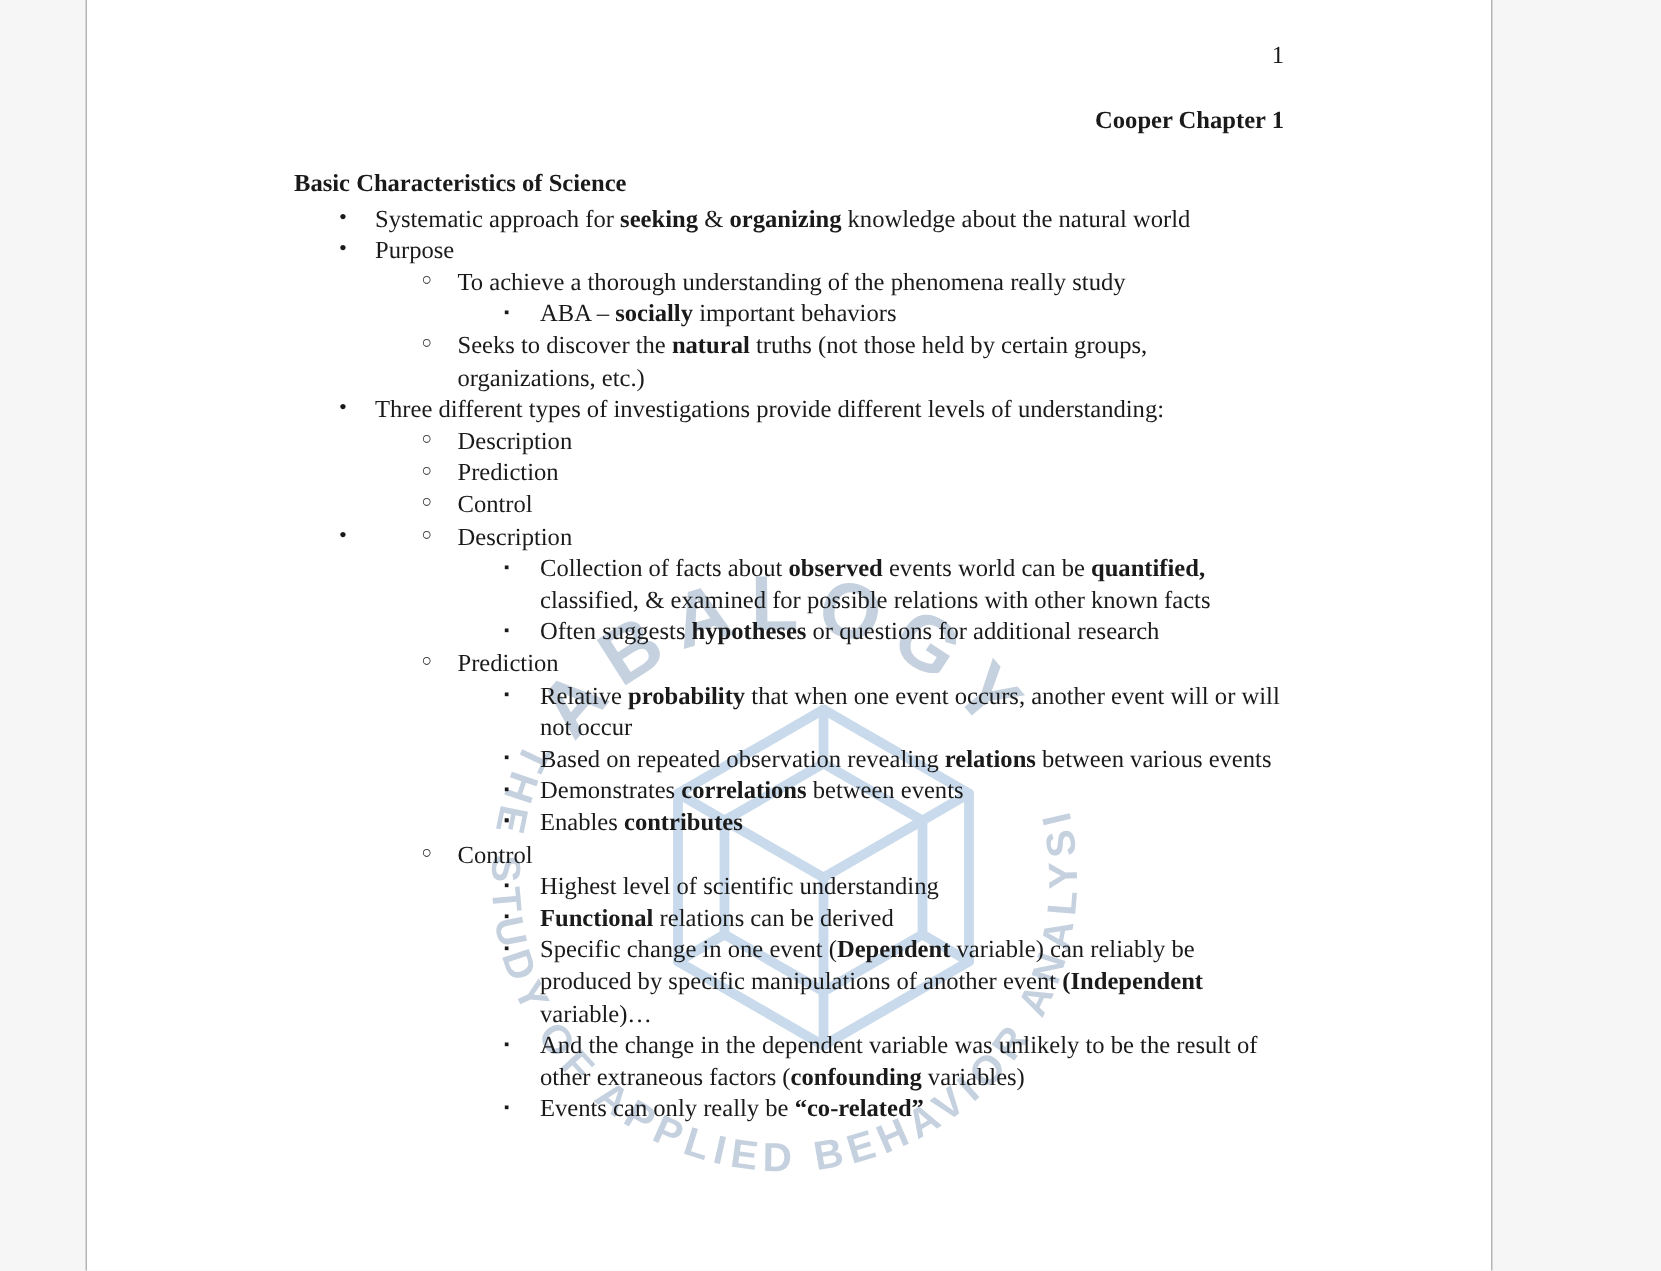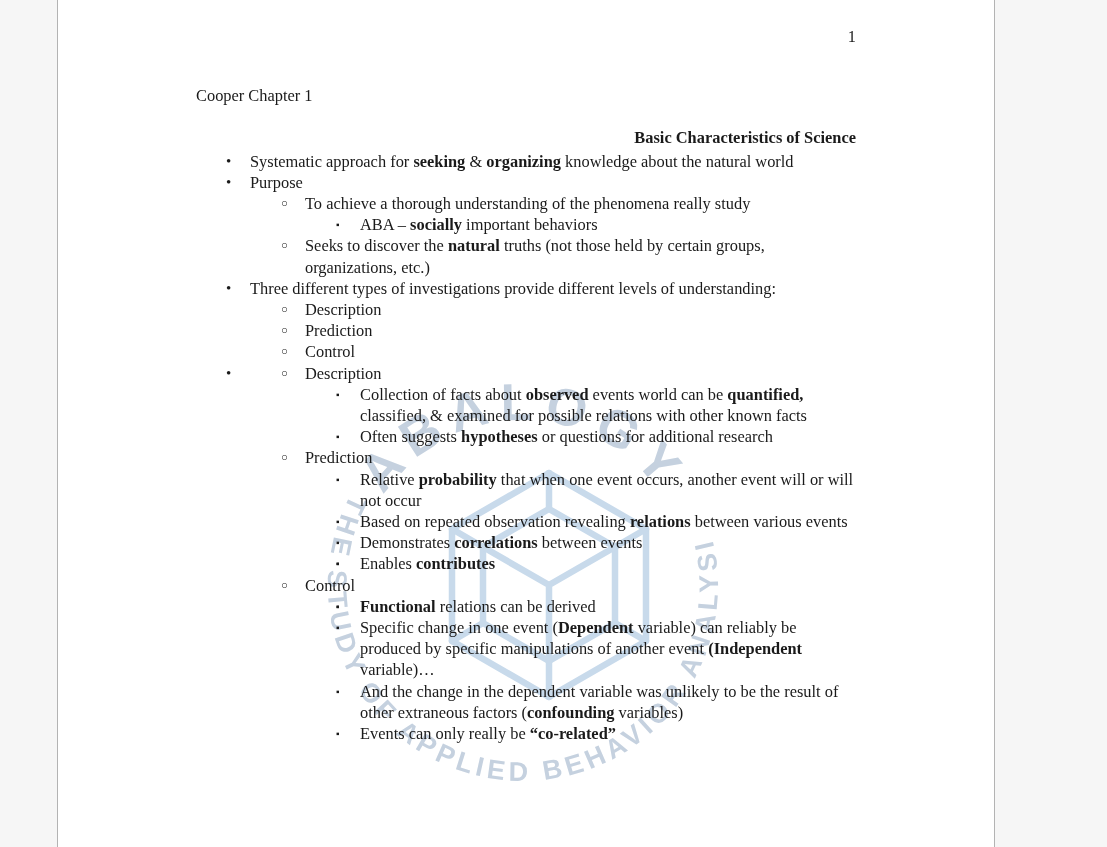--- a/index.html
+++ b/index.html
@@ -22,22 +22,22 @@
                font-weight:bold; font-size:27px; letter-spacing:4.5px; }
   .wm-cube   { stroke:#c8daeb; stroke-width:6.5; fill:none;
                stroke-linejoin:round; stroke-linecap:round; }
 
   .content {
     position:relative; z-index:1; padding:0 138px;
     font-size:16.4px; line-height:21.2px;
   }
 
   .page-number { margin-top:26px; text-align:right; }
-  .doc-title   { margin-top:38px; text-align:left; font-weight:normal; }
-  .section-heading { margin-top:21px; font-weight:bold;text-align:right; }
+  .doc-title   { margin-top:22px; text-align:right; font-weight:bold; }
+  .section-heading { margin-top:21px; font-weight:bold; }
   .outline { margin-top:2px; }
 
   .li { position:relative; }
   .li .marker { position:absolute; top:0; line-height:21.2px; }
   .level-1 { padding-left:54px;  }
   .level-1 .marker { left:30px;  font-size:15px; }
   .level-2 { padding-left:109px; }
   .level-2 .marker { left:85px;  font-size:11.5px; }
   .level-3 { padding-left:164px; }
   .level-3 .marker { left:140px; font-size:10px; }
@@ -87,21 +87,21 @@
         <div class="li level-2"><span class="marker">○</span><span>Description</span></div>
         <div class="li level-3"><span class="marker">▪</span><span>Collection of facts about </span><span class="b u">observed</span><span> events world can be </span><span class="b u">quantified,</span><span> classified, &amp; examined for possible relations with other known facts</span></div>
         <div class="li level-3"><span class="marker">▪</span><span>Often suggests </span><span class="b u">hypotheses</span><span> or questions for additional research</span></div>
         <div class="li level-2"><span class="marker">○</span><span>Prediction</span></div>
         <div class="li level-3"><span class="marker">▪</span><span>Relative </span><span class="b u">probability</span><span> that when one event occurs, another event will or will not occur</span></div>
         <div class="li level-3"><span class="marker">▪</span><span>Based on repeated observation revealing </span><span class="b u">relations</span><span> between various events</span></div>
         <div class="li level-3"><span class="marker">▪</span><span>Demonstrates </span><span class="b u">correlations</span><span> between events</span></div>
         <div class="li level-3"><span class="marker">▪</span></div>
         <div class="li level-3"><span class="marker">▪</span><span>Enables </span><span class="b u">contributes</span></div>
         <div class="li level-2"><span class="marker">○</span><span>Control</span></div>
-        <div class="li level-3"><span class="marker">▪</span></div>
+        <div class="li level-3"><span class="marker">▪</span><span>Highest level of scientific understanding</span></div>
         <div class="li level-3"><span class="marker">▪</span><span class="b u">Functional</span><span> relations can be derived</span></div>
         <div class="li level-3"><span class="marker">▪</span><span>Specific change in one event (</span><span class="b u">Dependent</span><span> variable) can reliably be produced by specific manipulations of another event </span><span class="b u">(Independent</span><span> variable)…</span></div>
         <div class="li level-3"><span class="marker">▪</span><span>And the change in the dependent variable was unlikely to be the result of other extraneous factors (</span><span class="b u">confounding</span><span> variables)</span></div>
         <div class="li level-3"><span class="marker">▪</span><span>Events can only really be </span><span class="b">“co-related”</span></div>
       </div>
   </div>
 
 </div>
 
 </body></html>

